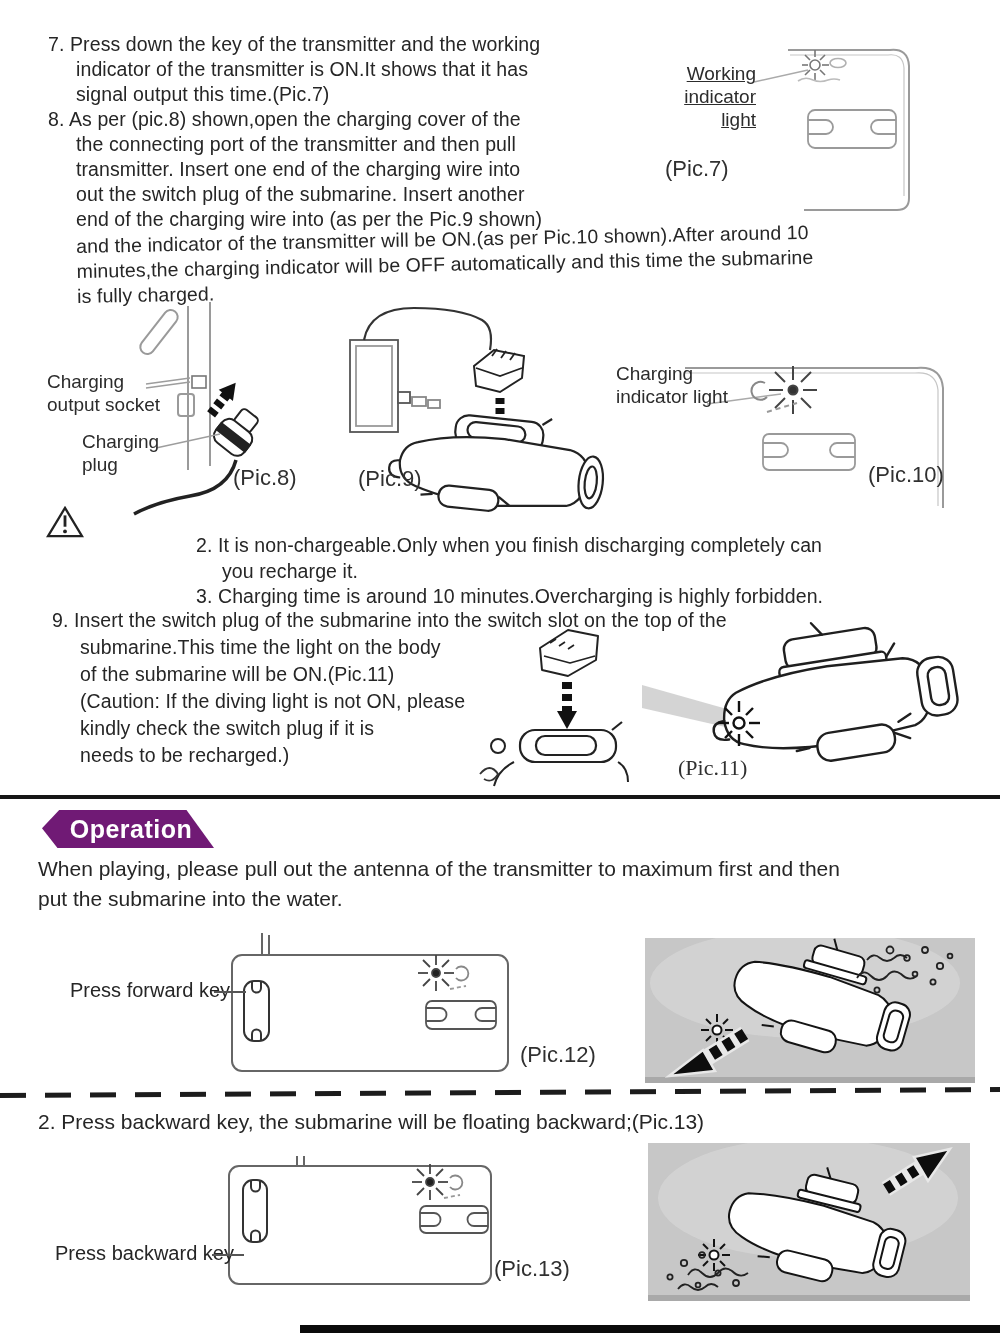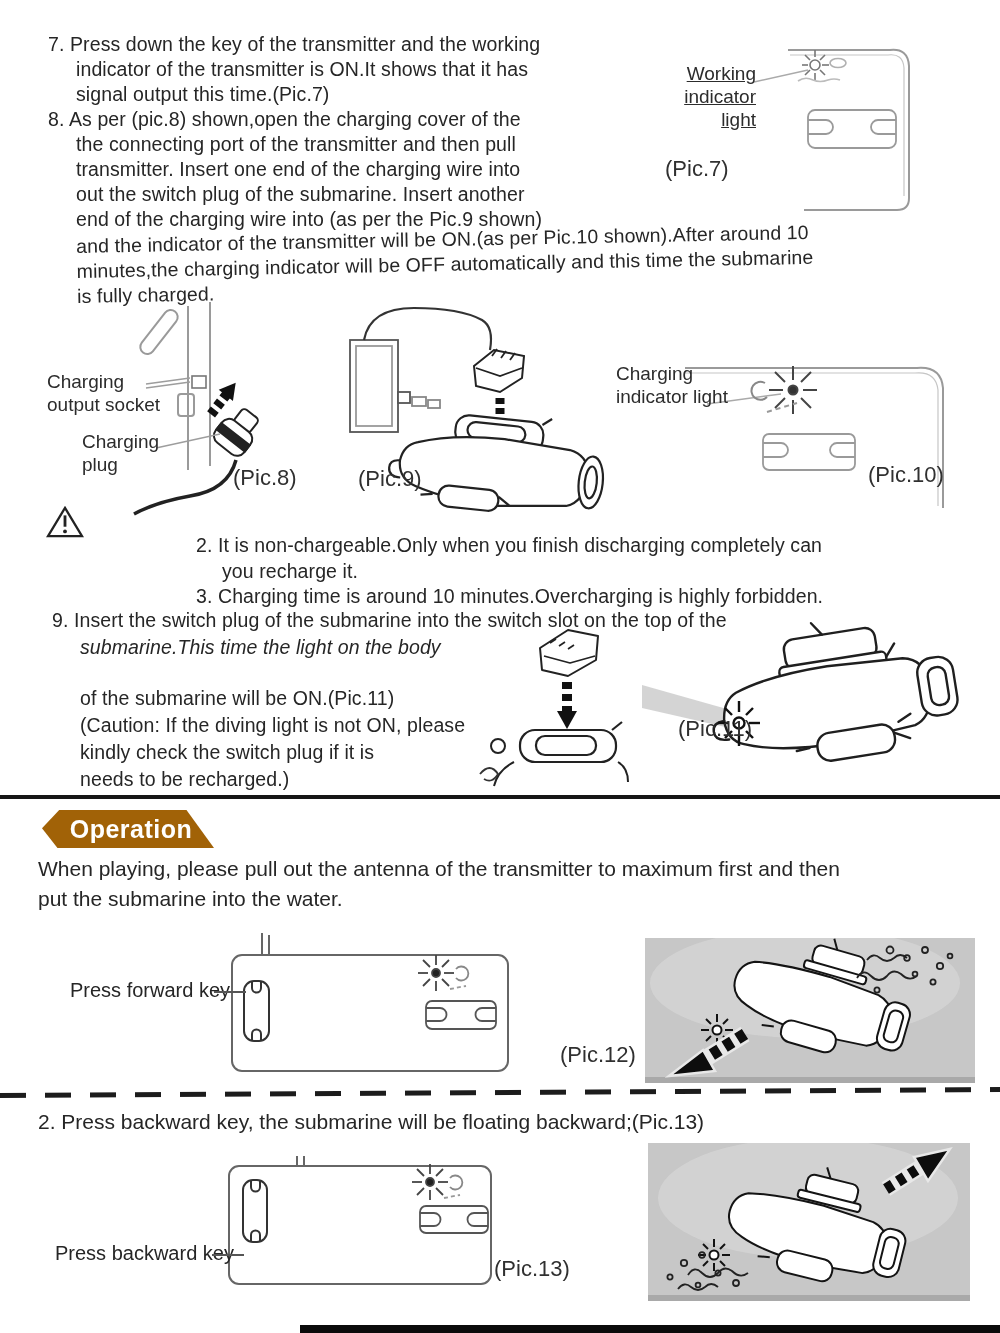--- a/index.html
+++ b/index.html
@@ -12,21 +12,21 @@
   .lbl{font-size:19px;line-height:23px;color:#2c2c2c;}
   .pre{white-space:pre-line;}
   .tr{text-align:right;}
   .hang{padding-left:28px;text-indent:-28px;}
   .ind{padding-left:28px;}
   .skew{transform:rotate(-1.1deg);transform-origin:left top;}
   .leader{position:absolute;height:2px;background:#555;}
   .rule{position:absolute;left:0;width:1000px;height:4px;background:#161616;}
   .dashes{position:absolute;left:0;width:1000px;height:5px;transform:rotate(-0.35deg);
           background:repeating-linear-gradient(90deg,#1c1c1c 0 26px,transparent 26px 45px);}
-  .banner{position:absolute;left:42px;top:810px;width:172px;height:38px;background:#a16207;
+  .banner{position:absolute;left:42px;top:810px;width:172px;height:38px;background:#701a75;
           clip-path:polygon(0 48%,10% 0,84% 0,100% 100%,9% 100%);
           display:flex;align-items:center;justify-content:center;}
   .banner span{color:#fff;font-size:25px;font-weight:bold;letter-spacing:.5px;padding-left:6px;}
   .botbar{position:absolute;left:300px;top:1325px;width:700px;height:8px;background:#0b0b0b;}
   svg{display:block;}
 </style>
 </head>
 <body>
 
 <div class="page">
@@ -167,22 +167,22 @@
     <path d="M20 3 L38 33 H2 Z" fill="none" stroke="#222" stroke-width="2.4"></path>
     <line x1="20" y1="11" x2="20" y2="23" stroke="#222" stroke-width="3"></line>
     <circle cx="20" cy="28" r="2" fill="#222"></circle>
   </svg>
   <div class="abs p19" style="left:196px;top:533px;width:780px;">2. It is non-chargeable.Only when you finish discharging completely can</div>
   <div class="abs p19" style="left:222px;top:559px;width:500px;">you recharge it.</div>
   <div class="abs p19" style="left:196px;top:584px;width:780px;">3. Charging time is around 10 minutes.Overcharging is highly forbidden.</div>
 
   <div class="abs p19" style="left:52px;top:608px;width:900px;">9. Insert the switch plug of the submarine into the switch slot on the top of the</div>
   <div class="abs" style="left:80px;top:634px;width:460px;">
-    <div class="p19" style="line-height:27px;font-style:italic;">submarine.This time the light on the body</div>
-    <div class="p19" style="line-height:27px;margin-top:24px;">of the submarine will be ON.(Pic.11)</div>
+    <div class="p19" style="line-height:27px;">submarine.This time the light on the body</div>
+    <div class="p19" style="line-height:27px;">of the submarine will be ON.(Pic.11)</div>
     <div class="p19" style="line-height:27px;">(Caution: If the diving light is not ON, please</div>
     <div class="p19" style="line-height:27px;">kindly check the switch plug if it is</div>
     <div class="p19" style="line-height:27px;">needs to be recharged.)</div>
   </div>
 
   <svg class="abs" style="left:478px;top:622px;" width="155" height="165" viewBox="0 0 155 165">
     <g fill="#fff" stroke="#222" stroke-width="2" stroke-linejoin="round">
       <path d="M62 26 L90 8 L120 14 L118 38 L90 54 L64 48 Z"></path>
       <path d="M72 21 l6 -4 M81 24 l6 -4 M90 27 l6 -4 M66 34 L92 41 L117 34" fill="none" stroke-width="1.7"></path>
     </g>
@@ -217,21 +217,21 @@
       <line x1="97" y1="86" x2="97" y2="97"></line>
         <line x1="97" y1="119" x2="97" y2="131"></line>
       <line x1="76" y1="108" x2="87" y2="108"></line>
         <line x1="107" y1="108" x2="118" y2="108"></line>
       <line x1="83" y1="93" x2="90" y2="100"></line>
         <line x1="104" y1="116" x2="111" y2="123"></line>
       <line x1="83" y1="123" x2="90" y2="116"></line>
         <line x1="104" y1="100" x2="111" y2="93"></line>
     </g>
   </svg>
-  <div class="abs cap" style="left:678px;top:716px;">(Pic.11)</div>
+  <div class="abs cap" style="left:678px;top:755px;font-family:Liberation Serif, serif;">(Pic.11)</div>
 
   <div class="rule" style="top:795px;"></div>
   <div class="banner">
     <span>Operation</span>
   </div>
 
   <div class="abs p21" style="left:38px;top:854px;width:940px;">When playing, please pull out the antenna of the transmitter to maximum first and then</div>
   <div class="abs p21" style="left:38px;top:884px;width:940px;">put the submarine into the water.</div>
 
   <svg class="abs" style="left:228px;top:933px;" width="285" height="142" viewBox="0 0 285 142">
@@ -257,21 +257,21 @@
       <path d="M222 56 l16 -3" stroke="#999" stroke-dasharray="4 3"></path>
     </g>
     <g stroke="#555" stroke-width="1.8" fill="none">
       <rect x="198" y="68" width="70" height="28" rx="6"></rect>
       <path d="M198 75 h14 a6.5 6.5 0 0 1 0 13 h-14"></path>
       <path d="M268 75 h-14 a6.5 6.5 0 0 0 0 13 h14"></path>
     </g>
   </svg>
   <div class="abs" style="left:70px;top:979px;font-size:20px;">Press forward key</div>
   <div class="leader" style="left:214px;top:991px;width:32px;"></div>
-  <div class="abs cap" style="left:520px;top:1042px;margin-left:40px;">(Pic.12)</div>
+  <div class="abs cap" style="left:520px;top:1042px;">(Pic.12)</div>
 
   <svg class="abs" style="left:645px;top:938px;" width="330" height="145" viewBox="0 0 330 145">
     <rect width="330" height="145" fill="#c7c7c7"></rect>
     <ellipse cx="160" cy="45" rx="155" ry="55" fill="#d7d7d7" opacity="0.7"></ellipse>
     <rect y="139" width="330" height="6" fill="#a9a9a9"></rect>
     <g transform="translate(28,-8) rotate(16 150 70)" stroke="#141414" stroke-width="2" fill="#fff" stroke-linejoin="round">
       <rect x="128" y="18" width="52" height="20" rx="7"></rect>
       <rect x="122" y="36" width="64" height="8" rx="3"></rect>
       <path d="M74 52 Q60 58 60 74 Q60 90 78 96 Q104 106 150 106 L204 102 Q220 96 220 74 Q220 54 202 50 L150 46 Q102 46 74 52 Z"></path>
       <rect x="212" y="52" width="26" height="48" rx="11"></rect>

